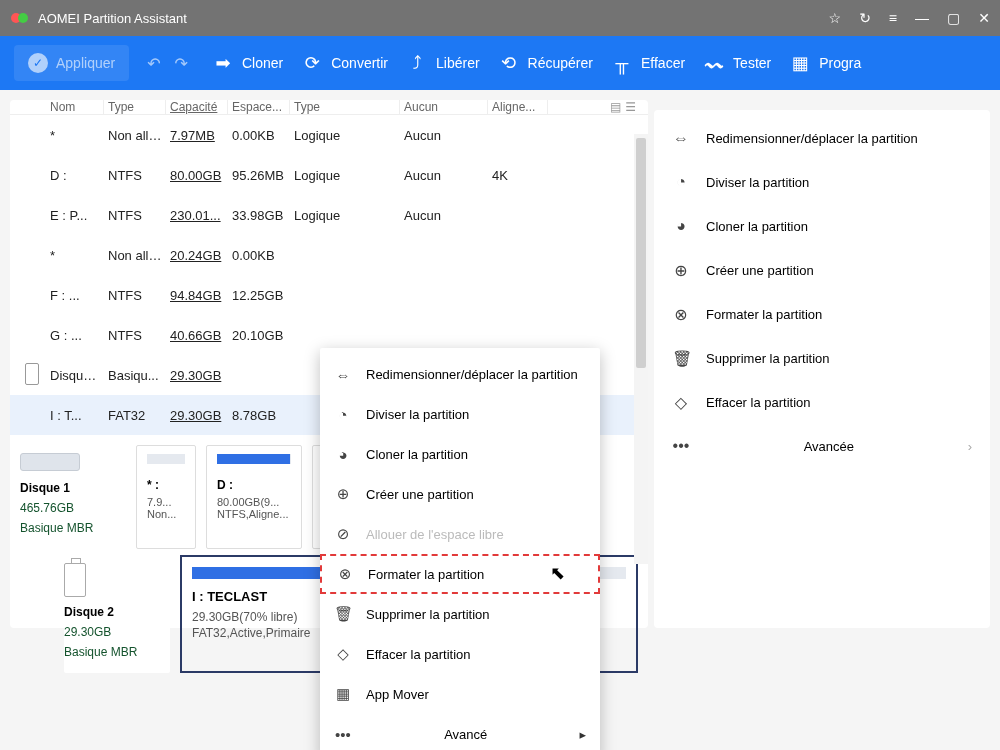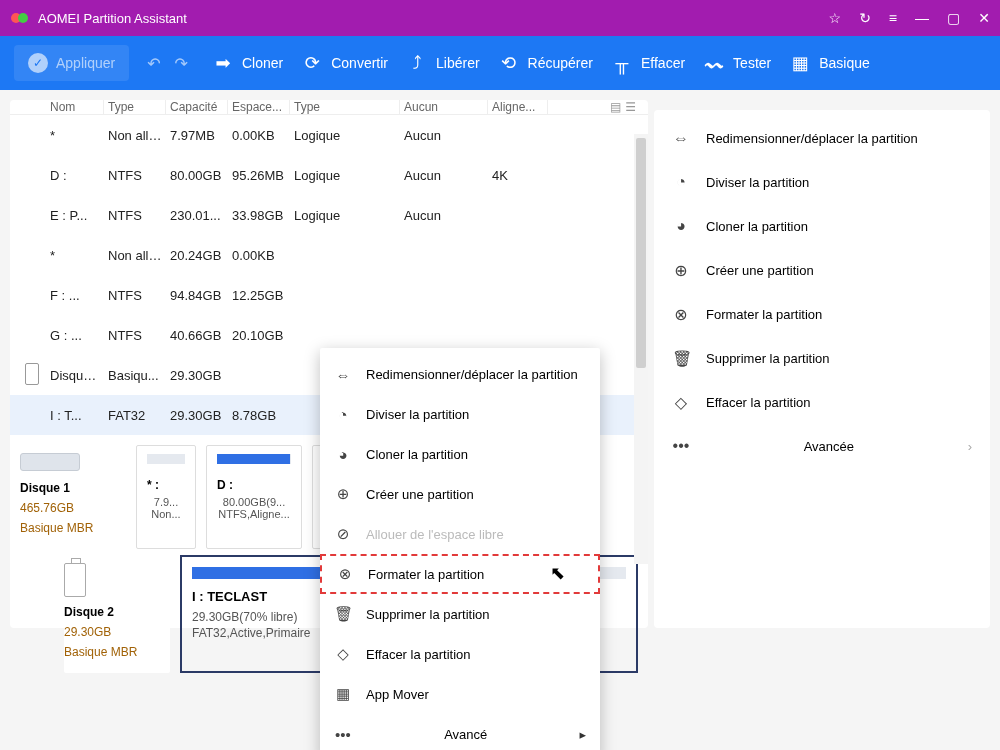--- a/index.html
+++ b/index.html
@@ -1,52 +1,52 @@
 <!DOCTYPE html>
 <html><head>
 <meta charset="utf-8">
 <style>
 *{margin:0;padding:0;box-sizing:border-box;font-family:"Segoe UI",Arial,sans-serif;}
 body{width:1000px;height:750px;overflow:hidden;background:#f5f5f5;}
-.titlebar{height:36px;background:#a21caf;display:flex;align-items:center;padding:0 10px;color:#fff;}
+.titlebar{height:36px;background:#737373;display:flex;align-items:center;padding:0 10px;color:#fff;}
 .titlebar .logo{width:20px;height:20px;margin-right:8px;}
 .titlebar .title{font-size:13px;flex:1;}
 .titlebar .tb-icons{display:flex;gap:18px;align-items:center;}
 .titlebar .tb-icons span{cursor:pointer;font-size:14px;}
 .toolbar{height:54px;background:#1d78f4;display:flex;align-items:center;padding:0 14px;gap:18px;color:#fff;}
 .apply-btn{background:rgba(255,255,255,.15);padding:8px 14px;border-radius:4px;display:flex;align-items:center;gap:8px;font-size:14px;opacity:.65;}
 .apply-btn .check{width:20px;height:20px;border-radius:50%;background:#fff;color:#1d78f4;display:flex;align-items:center;justify-content:center;font-size:12px;}
 .undo-redo{display:flex;gap:14px;opacity:.6;font-size:16px;margin-right:6px;}
 .tool-item{display:flex;align-items:center;gap:8px;font-size:14px;cursor:pointer;}
 .tool-item .ti-icon{width:22px;height:22px;display:flex;align-items:center;justify-content:center;font-size:18px;}
 .content{display:flex;height:548px;}
 .main{flex:1;display:flex;flex-direction:column;background:#fff;margin:10px 6px 10px 10px;border-radius:4px;position:relative;}
 .side{width:336px;margin:10px 10px 10px 0;display:flex;flex-direction:column;}
 .col-header{display:flex;height:34px;align-items:center;border-bottom:1px solid #eee;font-size:12px;color:#666;padding:0 8px;}
 .col-header div{padding:0 4px;border-right:1px solid #eee;height:100%;display:flex;align-items:center;overflow:hidden;white-space:nowrap;text-overflow:ellipsis;}
 .col-header .c-ico{width:28px;border:none;}
-.c-nom{width:58px;} .c-type{width:62px;} .c-cap{width:62px;} .c-esp{width:62px;} .c-typ2{width:110px;} .c-stat{width:88px;} .c-align{width:60px;}
+.c-nom{width:58px;} .c-type{width:62px;} .c-cap{width:62px;text-decoration:underline;} .c-esp{width:62px;} .c-typ2{width:110px;} .c-stat{width:88px;} .c-align{width:60px;}
 .col-header .c-menu{flex:1;display:flex;justify-content:flex-end;border:none;gap:4px;color:#999;}
 .tbody{flex:0 0 auto;overflow-y:auto;max-height:372px;position:relative;}
 .row{display:flex;align-items:center;height:40px;font-size:13px;color:#222;padding:0 8px;}
 .row.selected{background:#e9f1fc;}
 .row div{padding:0 4px;overflow:hidden;white-space:nowrap;text-overflow:ellipsis;}
 .row .c-ico{width:28px;text-align:center;color:#888;}
 .usb-ico{display:inline-block;width:14px;height:22px;border:1.5px solid #999;border-radius:2px;position:relative;}
 .usb-ico::before{content:'';position:absolute;top:-4px;left:3px;width:6px;height:3px;border:1.5px solid #999;border-bottom:none;}
 .disks{padding:10px 10px 6px 10px;display:flex;gap:10px;}
 .disk-card{background:#fff;border:1px solid #ddd;border-radius:2px;padding:8px 10px;width:96px;font-size:12px;}
 .disk-card .bar{height:10px;background:#e5e9ef;margin-bottom:14px;position:relative;}
 .disk-card .bar .fill{position:absolute;top:0;left:0;height:100%;background:#2f6fe4;}
 .disk-card.main-card{width:106px;border:none;padding-left:0;}
 .disk-card.main-card .disk-ico{width:60px;height:18px;background:#dfe4eb;border-radius:3px;border:1px solid #c6ccd4;margin-bottom:10px;}
 .disk-card .dn{font-weight:700;margin-bottom:6px;}
-.disk-card .ds{color:#a16207;margin-bottom:6px;}
+.disk-card .ds{color:#14532d;margin-bottom:6px;}
 .disk-card .lbl{font-weight:700;margin-bottom:4px;white-space:nowrap;overflow:hidden;text-overflow:ellipsis;}
-.disk-card .sub{color:#555;font-size:11px;white-space:nowrap;overflow:hidden;text-overflow:ellipsis;text-align:center;}
+.disk-card .sub{color:#555;font-size:11px;white-space:nowrap;overflow:hidden;text-overflow:ellipsis;}
 .disk2-row{padding:0 10px 10px 10px;display:flex;gap:10px;}
 .disk2-card{border:none;width:106px;padding-left:0;margin-left:44px;}
 .disk2-card .usb-big{width:22px;height:34px;border:1.5px solid #aaa;border-radius:2px;margin-bottom:8px;position:relative;}
 .disk2-card .usb-big::before{content:'';position:absolute;top:-6px;left:6px;width:8px;height:5px;border:1.5px solid #aaa;border-bottom:none;}
 .disk2-detail{flex:1;border:2px solid #2b3a66;padding:10px;}
 .disk2-detail .bar{height:12px;background:#e5e9ef;margin-bottom:10px;}
 .disk2-detail .bar .fill{height:100%;width:30%;background:#2f6fe4;}
 .disk2-detail .lbl{font-weight:700;margin-bottom:6px;font-size:13px;}
 .disk2-detail .sub{color:#555;font-size:12px;margin-bottom:2px;}
 .context-menu{position:absolute;top:248px;left:310px;width:280px;background:#fff;box-shadow:0 4px 16px rgba(0,0,0,.25);border-radius:2px;z-index:10;padding:6px 0;}
@@ -119,21 +119,21 @@
   <div class="tool-item">
       <span class="ti-icon">╥</span>
       <span>Effacer</span>
     </div>
   <div class="tool-item">
       <span class="ti-icon">〰</span>
       <span>Tester</span>
     </div>
   <div class="tool-item">
       <span class="ti-icon">▦</span>
-      <span>Basique</span>
+      <span>Progra</span>
     </div>
 </div>
 
 <div class="content">
   <div class="main">
 
     <div class="col-header">
       <div class="c-ico"></div>
       <div class="c-nom">Nom</div>
       <div class="c-type">Type</div>

